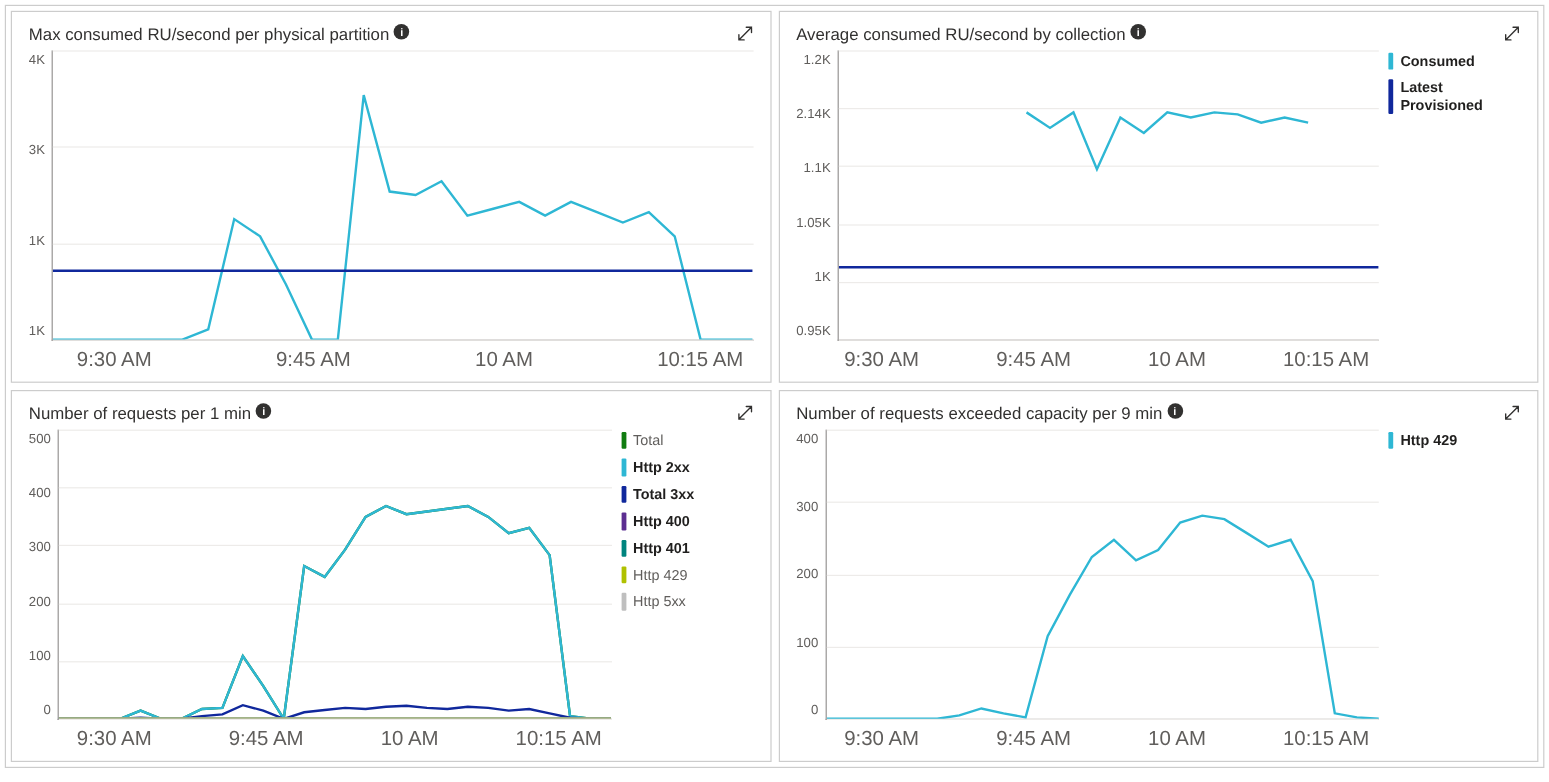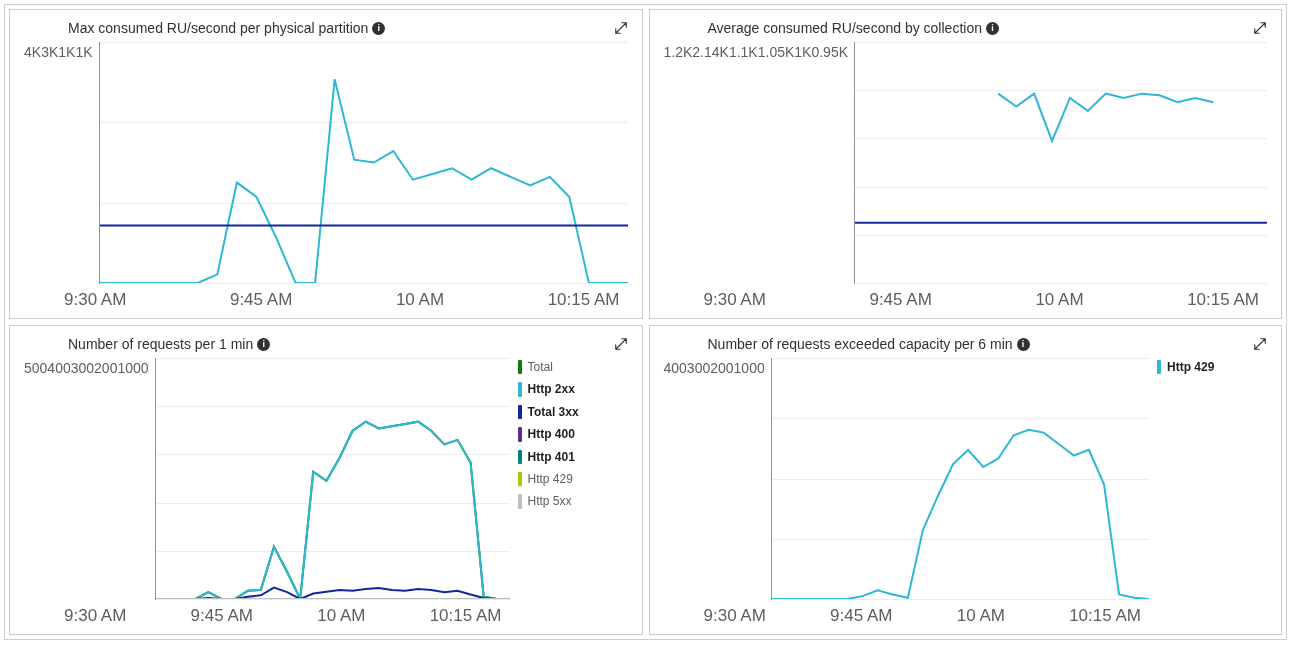--- a/index.html
+++ b/index.html
@@ -28,23 +28,22 @@
     display: flex;
     align-items: center;
     justify-content: space-between;
     margin-bottom: 6px;
   }
   .card-title {
     font-size: 14px;
     font-weight: 400;
     color: #323130;
     display: flex;
-    align-items: center;
+    align-items: flex-start;
     gap: 4px;
-    margin-left: 44px;
   }
   .info-icon {
     display: inline-flex;
     align-items: center;
     justify-content: center;
     width: 13px; height: 13px;
     border-radius: 50%;
     background: #323130;
     color: #fff;
     font-size: 9px;
@@ -65,23 +64,24 @@
     flex: 1;
     display: flex;
     flex-direction: column;
   }
   .plot-wrap {
     display: flex;
     flex: 1;
   }
   .y-axis {
     display: flex;
-    flex-direction: row;
+    flex-direction: column;
     justify-content: space-between;
-    font-size: 14px;
+    align-items: flex-end;
+    font-size: 11px;
     color: #605e5c;
     padding-right: 6px;
     padding-top: 2px;
     padding-bottom: 2px;
   }
   .plot {
     flex: 1;
     position: relative;
     border-left: 1px solid #979593;
     border-bottom: 1px solid #979593;
@@ -203,20 +203,30 @@
               </svg>
             </div>
         </div>
         <div class="x-axis" id="x-c2">
             <span>9:30 AM</span>
             <span>9:45 AM</span>
             <span>10 AM</span>
             <span>10:15 AM</span>
           </div>
       </div>
+      <div class="legend" id="leg-c2">
+          <div class="legend-item bold">
+            <div class="legend-bar" style="background: rgb(46, 183, 212);"></div>
+            <div class="legend-text">Consumed</div>
+          </div>
+          <div class="legend-item bold">
+            <div class="legend-bar" style="background: rgb(16, 40, 156);"></div>
+            <div class="legend-text">Latest Provisioned</div>
+          </div>
+        </div>
     </div>
   </div>
 
   <div class="card">
     <div class="card-header">
       <div class="card-title">
         <span>Number of requests per 1 min</span>
         <span class="info-icon">i</span>
       </div>
       <svg class="expand-icon" viewBox="0 0 16 16">
@@ -288,21 +298,21 @@
             <div class="legend-bar" style="background: rgb(191, 191, 191);"></div>
             <div class="legend-text">Http 5xx</div>
           </div>
         </div>
     </div>
   </div>
 
   <div class="card">
     <div class="card-header">
       <div class="card-title">
-        <span>Number of requests exceeded capacity per 6 min</span>
+        <span>Number of requests exceeded capacity per 9 min</span>
         <span class="info-icon">i</span>
       </div>
       <svg class="expand-icon" viewBox="0 0 16 16">
         <path d="M2 14 L14 2 M9 2 H14 V7 M7 14 H2 V9" stroke="currentColor" stroke-width="1.3" fill="none" stroke-linecap="round"></path>
       </svg>
     </div>
     <div class="card-body">
       <div class="chart-area">
         <div class="plot-wrap">
           <div class="y-axis" id="y-c4">

